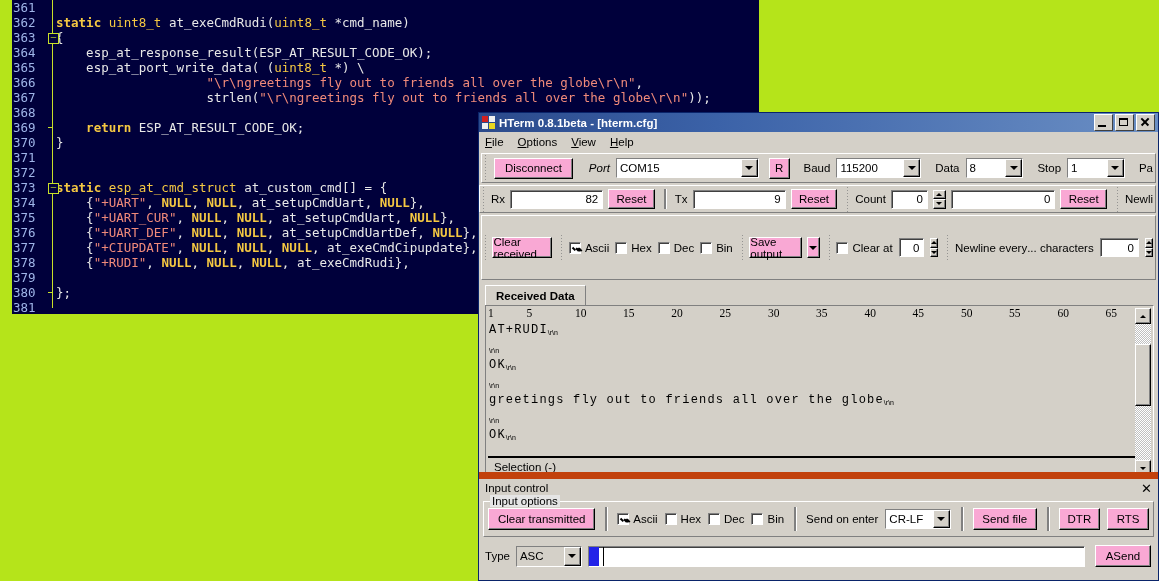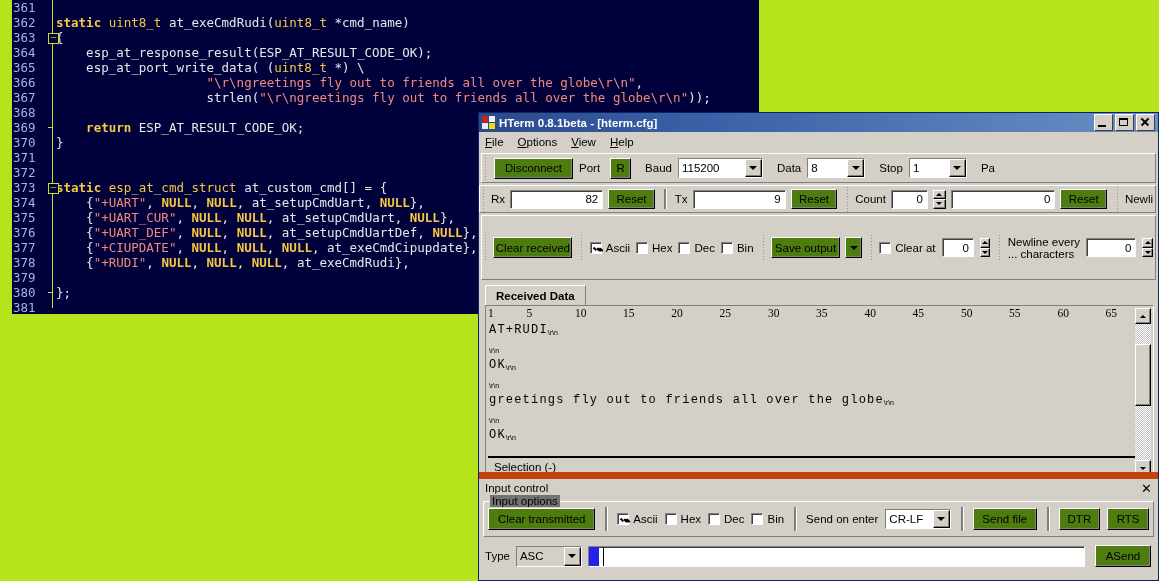--- a/index.html
+++ b/index.html
@@ -91,21 +91,21 @@
     background:#fff;border-top:1px solid #808080;border-left:1px solid #808080;
     border-right:1px solid #fff;border-bottom:1px solid #fff;
     box-shadow:inset 1px 1px 0 #404040;box-sizing:border-box;
   }
   .sunkgray{
     background:#d4d0c8;border-top:1px solid #808080;border-left:1px solid #808080;
     border-right:1px solid #fff;border-bottom:1px solid #fff;
     box-shadow:inset 1px 1px 0 #404040;box-sizing:border-box;
   }
   .btn{
-    background:#4d7c0f;color:#000;font-size:11.5px;
+    background:#f9a8d4;color:#000;font-size:11.5px;
     border-top:1px solid #fff;border-left:1px solid #fff;
     border-right:1px solid #000;border-bottom:1px solid #000;
     box-shadow:inset -1px -1px 0 #808080;
     display:flex;align-items:center;justify-content:center;
     box-sizing:border-box;cursor:default;
   }
   .combo{display:flex;align-items:stretch;box-sizing:border-box;}
   .combo .val{
     flex:1;background:#fff;padding-left:3px;display:flex;align-items:center;
     font-size:11.5px;overflow:hidden;white-space:nowrap;
@@ -218,21 +218,21 @@
     border-top:7px solid #c2410c;
   }
   #ictitle{height:18px;display:flex;align-items:center;padding:0 6px;font-size:11.5px;}
   #icclose{margin-left:auto;font-size:13px;line-height:13px;cursor:default;}
   .fieldset{
     position:relative;margin:4px 4px 0 4px;
     border:1px solid #fff;border-right-color:#808080;border-bottom-color:#808080;
     box-sizing:border-box;
   }
   .fieldset > legend{
-    position:absolute;top:-7px;left:6px;background:#737373;padding:0 2px;font-size:11.5px;
+    position:absolute;top:-7px;left:6px;background:#e5e5e5;padding:0 2px;font-size:11.5px;
   }
 </style>
 </head>
 <body>
 
 <div id="root">
 
   <div id="editor">
     <div id="gutter"><div>361</div><div>362</div><div>363</div><div>364</div><div>365</div><div>366</div><div>367</div><div>368</div><div>369</div><div>370</div><div>371</div><div>372</div><div>373</div><div>374</div><div>375</div><div>376</div><div>377</div><div>378</div><div>379</div><div>380</div><div>381</div></div>
     <div id="foldbar"></div>
@@ -268,21 +268,27 @@
     <div id="menubar">
       <div class="mi"><u>F</u><span>ile</span></div>
       <div class="mi"><u>O</u><span>ptions</span></div>
       <div class="mi"><u>V</u><span>iew</span></div>
       <div class="mi"><u>H</u><span>elp</span></div>
     </div>
 
     <div class="row grp" style="margin:2px 2px 0 2px;height:28px;padding:0 2px;gap:6px;">
       <div class="gripper"></div>
       <div class="btn" style="width:79px;height:21px;">Disconnect</div>
-      <div class="lbl" style="margin-left:0;">Port</div>
+      <div class="lbl" style="margin-left:10px;font-style:italic;">Port</div>
+      <div class="combo sunken" style="width:143px;height:20px;">
+        <div class="val">COM15</div>
+        <div class="arw">
+            <span class="tri-d"></span>
+          </div>
+      </div>
       <div class="btn" style="width:21px;height:21px;margin-left:4px;">R</div>
       <div class="lbl" style="margin-left:8px;">Baud</div>
       <div class="combo sunken" style="width:85px;height:20px;">
         <div class="val">115200</div>
         <div class="arw">
             <span class="tri-d"></span>
           </div>
       </div>
       <div class="lbl" style="margin-left:8px;">Data</div>
       <div class="combo sunken" style="width:58px;height:20px;">
@@ -360,21 +366,21 @@
       <div class="tfield sunken" style="width:38px;height:19px;">0</div>
       <div class="spin" style="height:19px;">
         <div>
             <span class="tri-u"></span>
           </div>
         <div>
             <span class="tri-dn"></span>
           </div>
       </div>
       <div class="gripper" style="margin-left:2px;"></div>
-      <div style="display:flex;flex-direction:column;line-height:12px;">
+      <div style="display:flex;flex-direction:row;line-height:12px;">
         <span class="lbl">Newline every</span>
         <span class="lbl">... characters</span>
       </div>
       <div class="tfield sunken" style="width:60px;height:19px;">0</div>
       <div class="spin" style="height:19px;">
         <div>
             <span class="tri-u"></span>
           </div>
         <div>
             <span class="tri-dn"></span>

